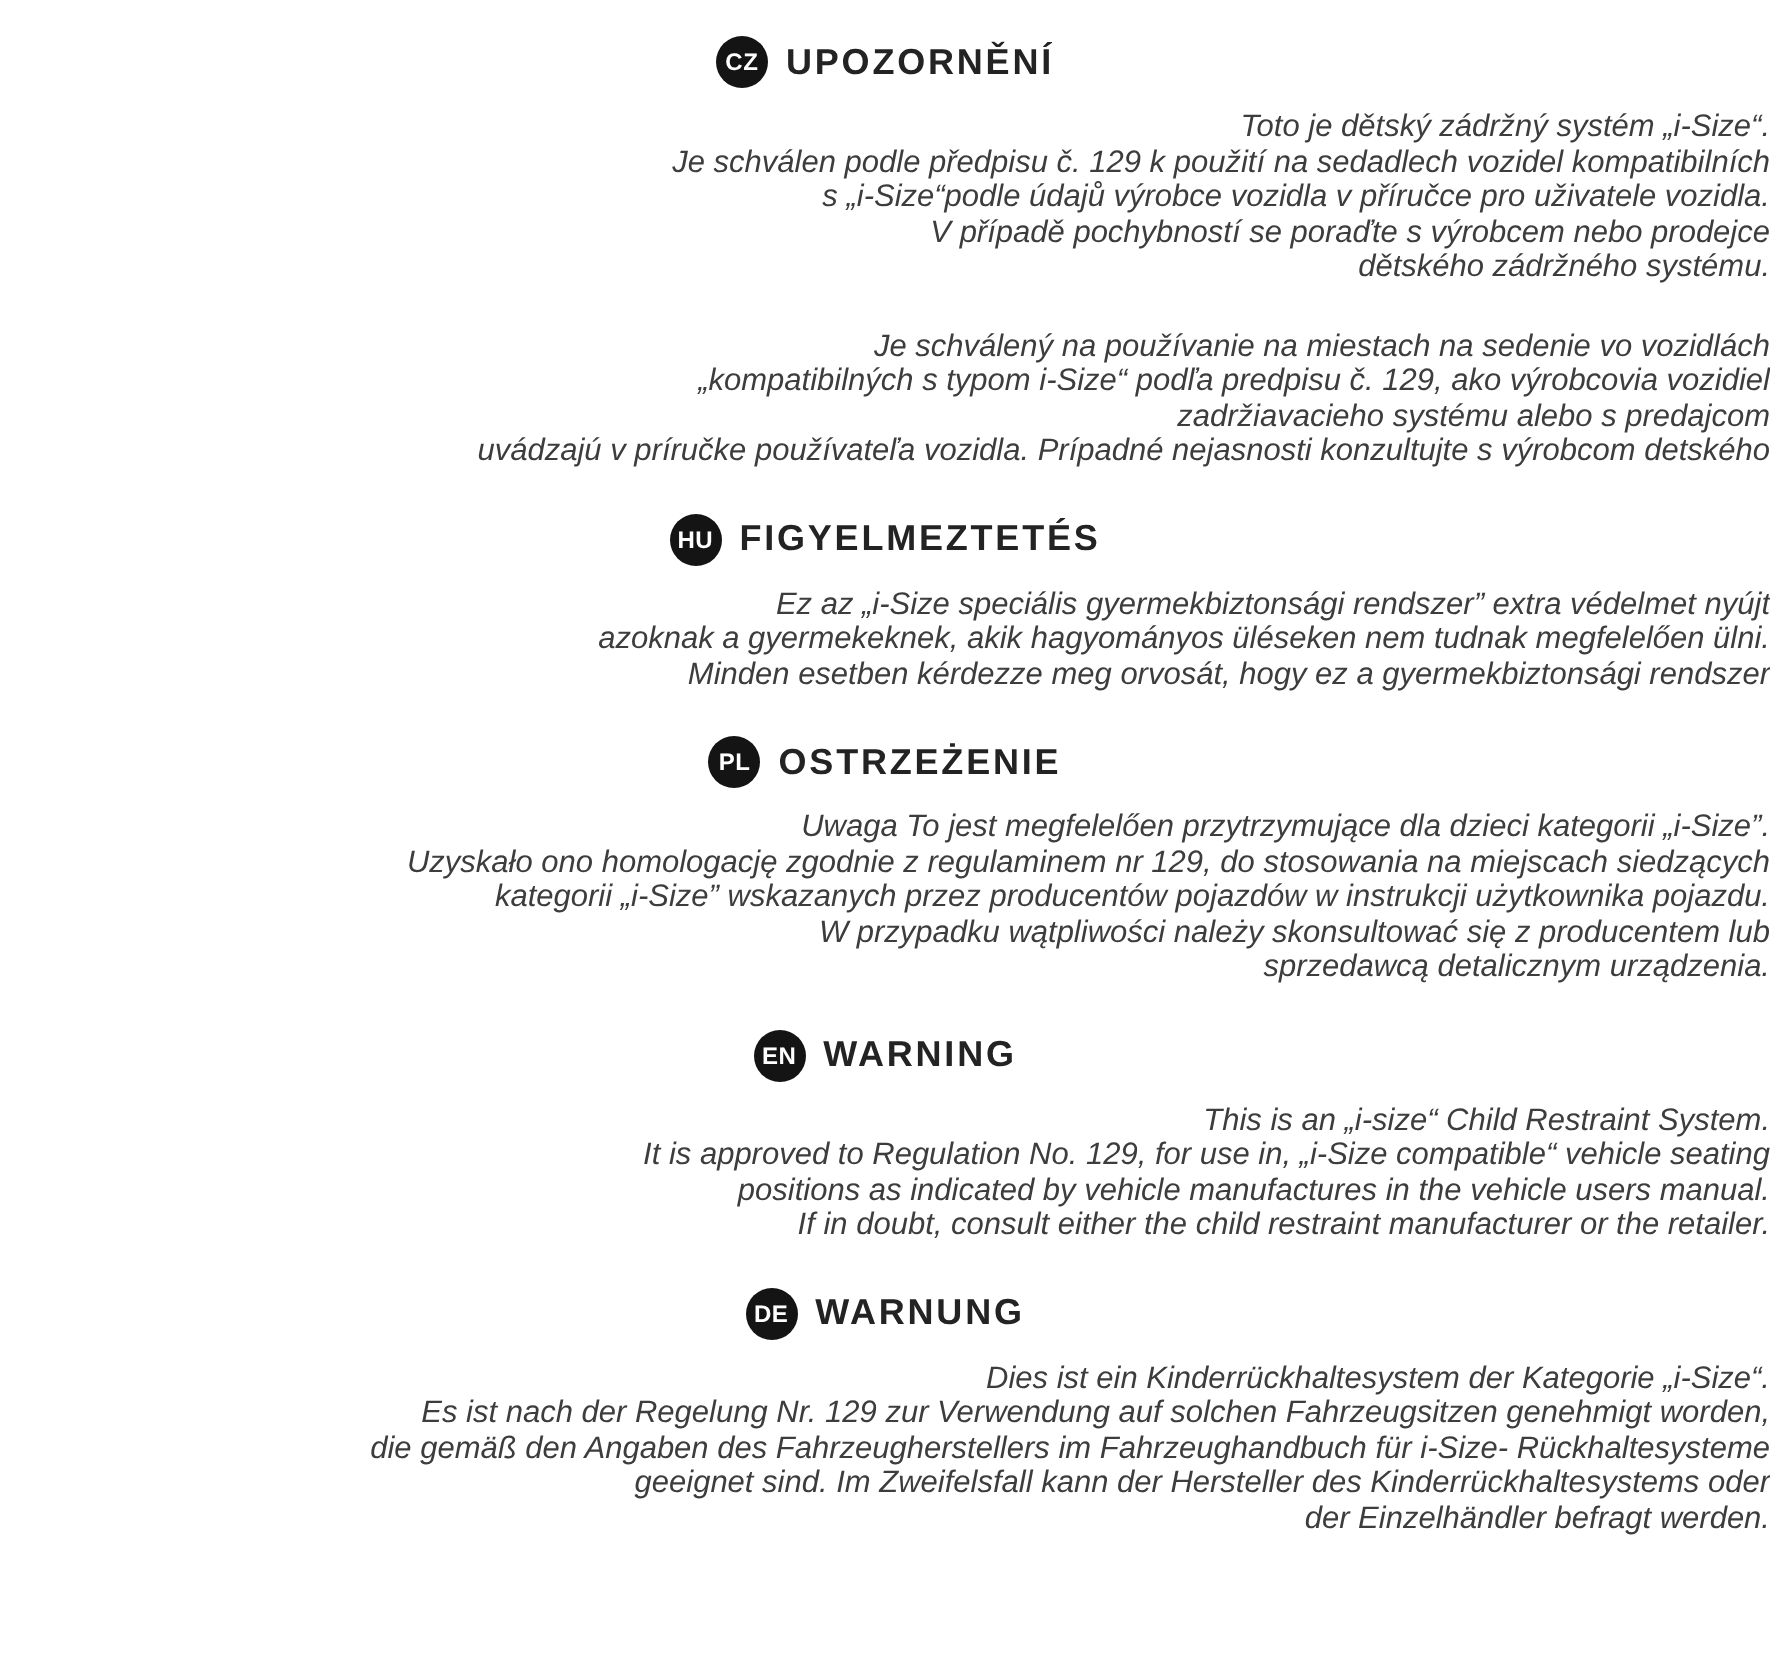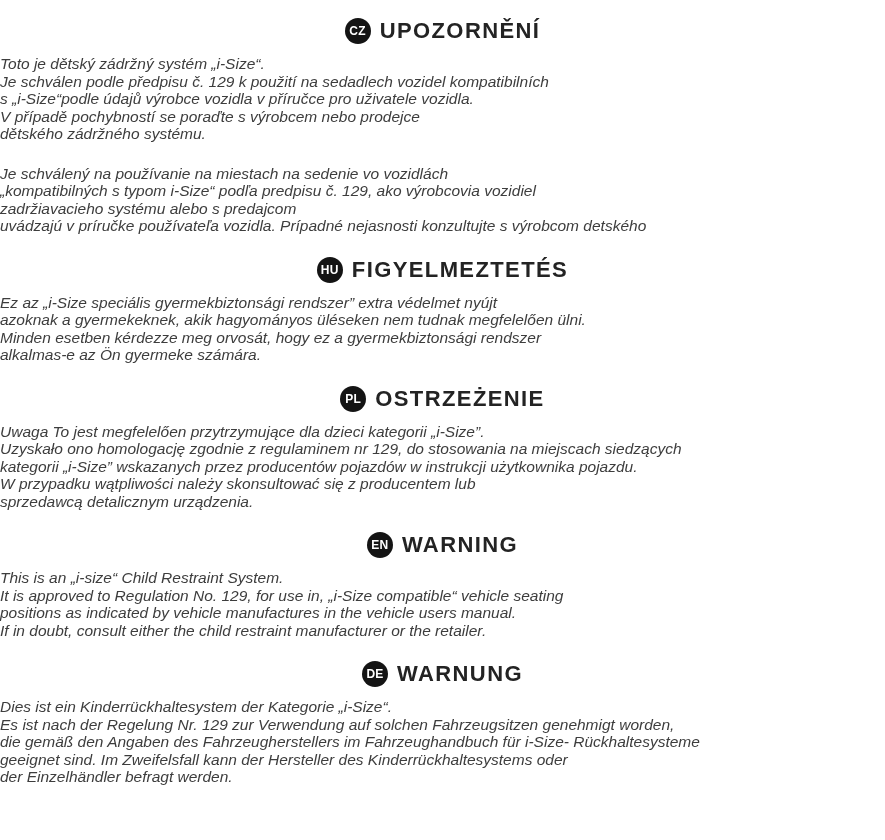--- a/index.html
+++ b/index.html
@@ -13,21 +13,21 @@
     overflow: hidden;
     font-family: "Liberation Sans", sans-serif;
   }
   .page {
     width: 885px;
     padding-top: 18px;
     box-sizing: border-box;
   }
   .section {
     margin: 0 auto 22px auto;
-    text-align: left;
+    text-align: right;
   }
   .heading-row {
     display: flex;
     align-items: center;
     justify-content: center;
     gap: 9px;
     margin-bottom: 11px;
   }
   .badge {
     width: 26px;
@@ -38,21 +38,21 @@
     font-weight: bold;
     font-size: 12px;
     letter-spacing: 0.3px;
     display: flex;
     align-items: center;
     justify-content: center;
     flex: 0 0 auto;
   }
   .heading {
     font-weight: bold;
-    font-size: 22px;
+    font-size: 18px;
     letter-spacing: 1.4px;
     color: var(--heading-color, #232323);
   }
   .lines {
     color: var(--body-color, #3d3d3d);
     font-size: 15.5px;
     line-height: 17.5px;
   }
   .line {
     white-space: nowrap;
@@ -88,21 +88,20 @@
 
   <section class="section">
     <div class="heading-row">
       <span class="badge">HU</span>
       <span class="heading">FIGYELMEZTETÉS</span>
     </div>
     <div class="lines">
         <div class="line">Ez az „i-Size speciális gyermekbiztonsági rendszer” extra védelmet nyújt</div>
         <div class="line">azoknak a gyermekeknek, akik hagyományos üléseken nem tudnak megfelelően ülni.</div>
         <div class="line">Minden esetben kérdezze meg orvosát, hogy ez a gyermekbiztonsági rendszer</div>
-        <div class="line">alkalmas-e az Ön gyermeke számára.</div>
       </div>
   </section>
 
   <section class="section">
     <div class="heading-row">
       <span class="badge">PL</span>
       <span class="heading">OSTRZEŻENIE</span>
     </div>
     <div class="lines">
         <div class="line">Uwaga To jest megfelelően przytrzymujące dla dzieci kategorii „i-Size”.</div>

